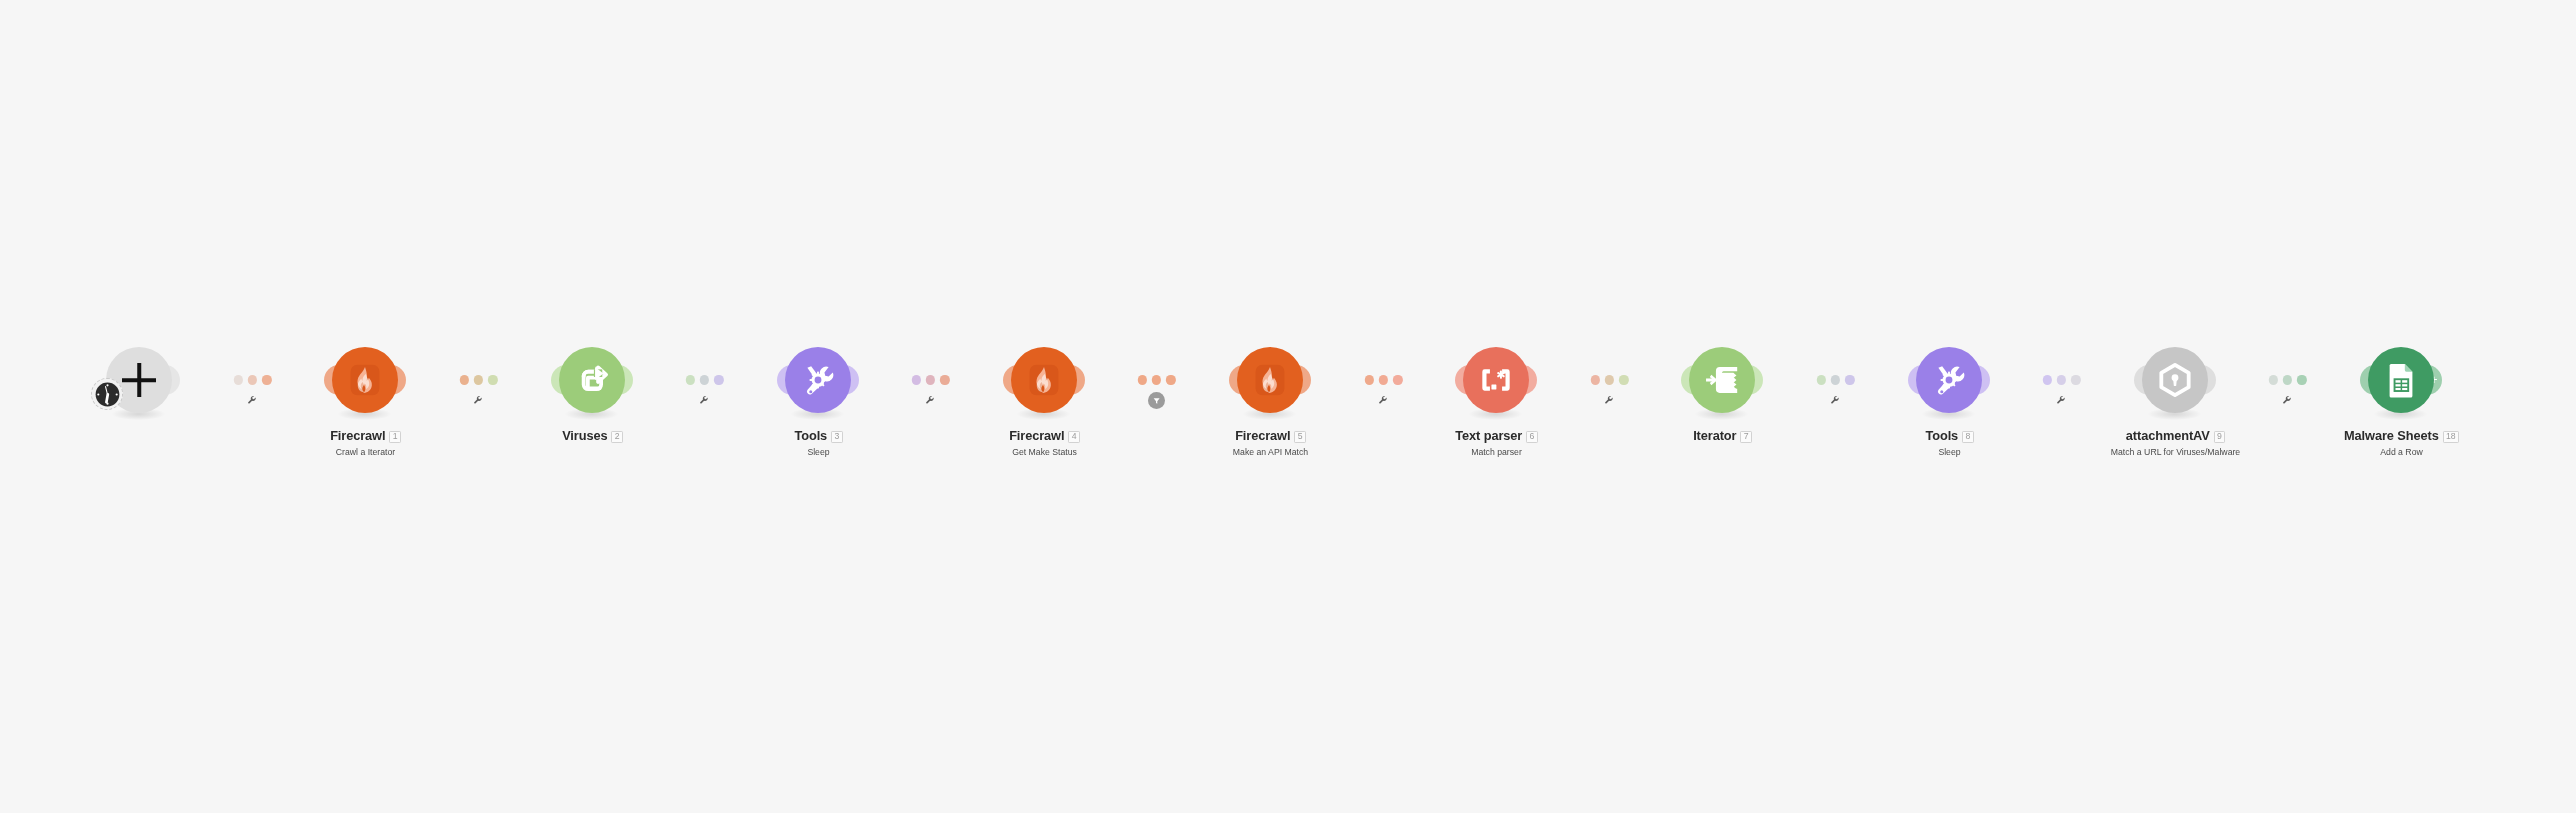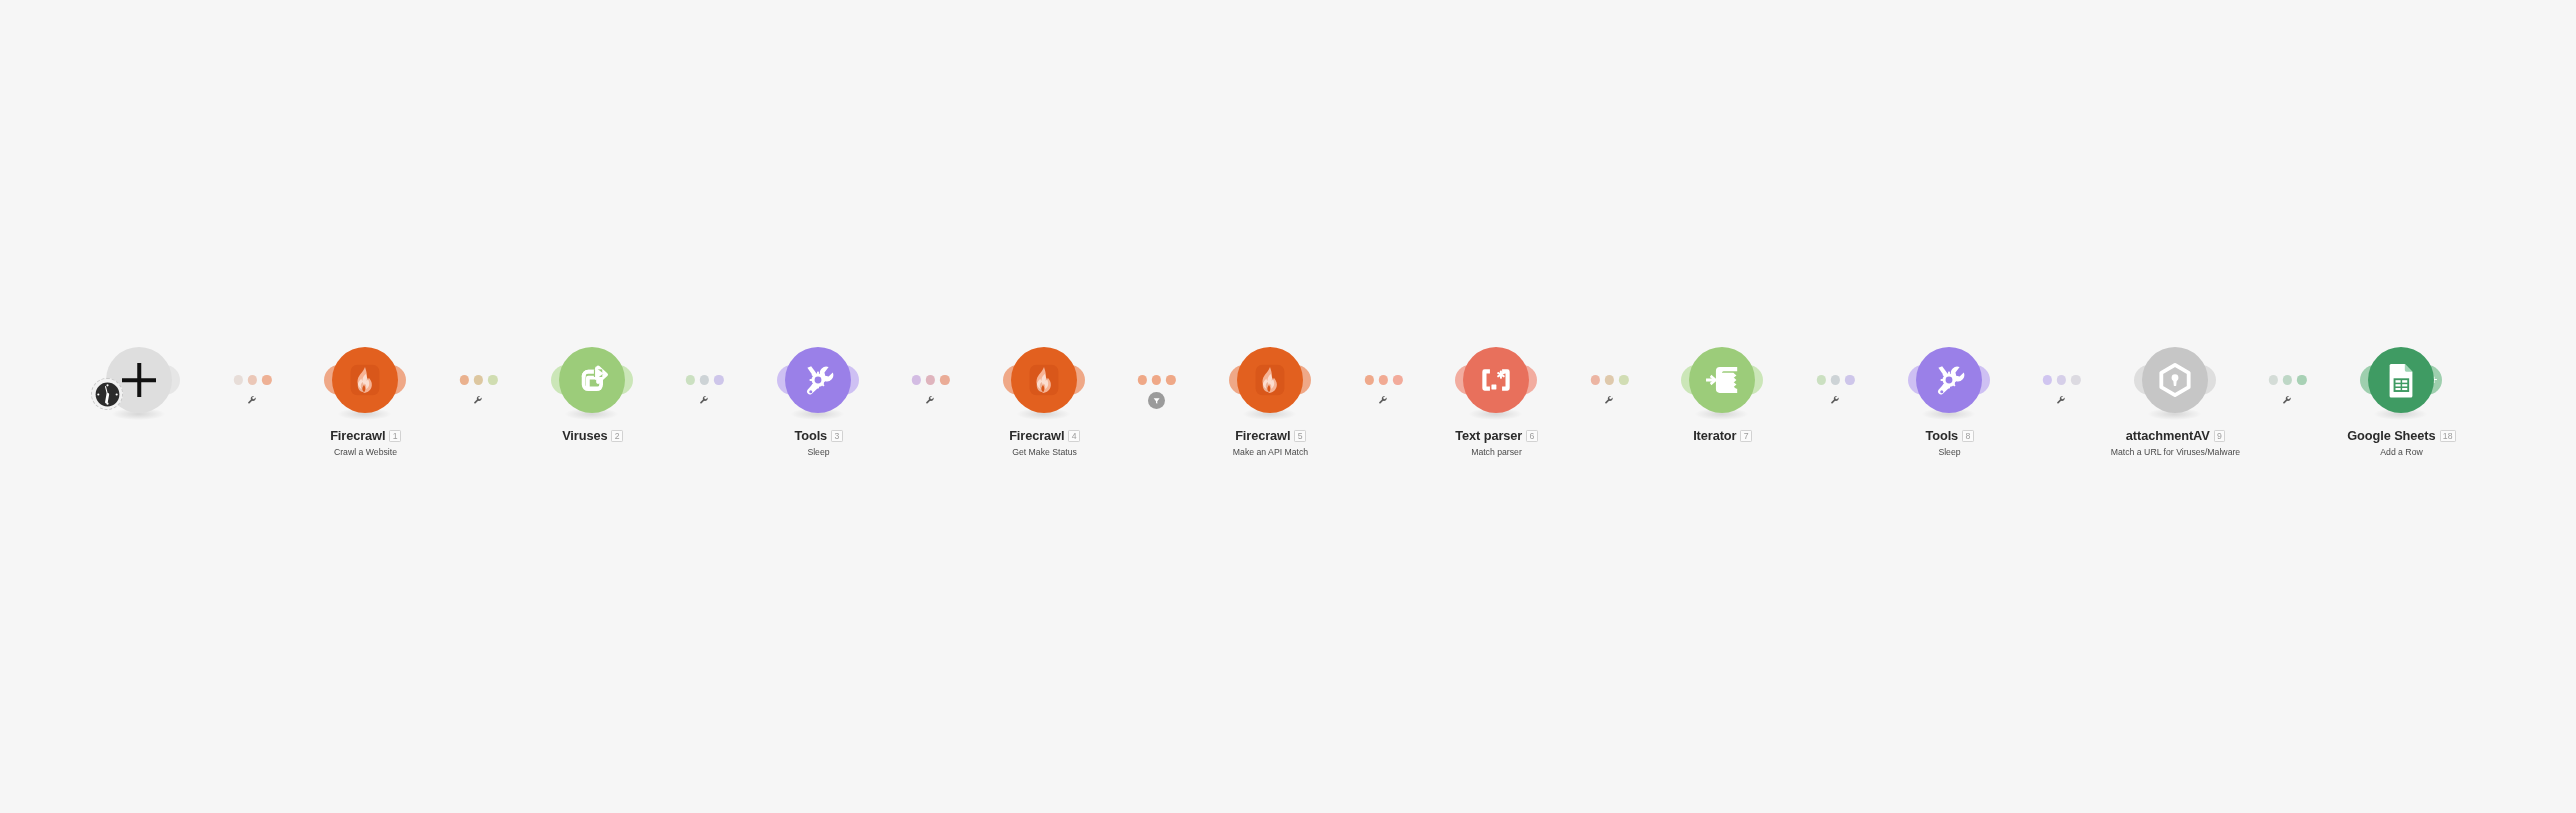--- a/index.html
+++ b/index.html
@@ -121,21 +121,21 @@
   .label {
     position: absolute;
     top: 50px;
     left: -104px;
     width: 209px;
     text-align: center;
     z-index: 4;
   }
   .label-row {
     display: flex;
-    align-items: flex-start;
+    align-items: flex-end;
     justify-content: center;
     gap: 4px;
     line-height: 1;
   }
   .label-title {
     font-size: 12.8px;
     font-weight: bold;
     color: #2b2b2b;
     letter-spacing: -0.1px;
     white-space: nowrap;
@@ -231,21 +231,21 @@
         <path d="M50 16 C44 31 34 36 31 48 c-3 12 3 22 10 26 -4-8-2-15 3-19 2 8 7 10 7 18 0 6-3 9-6 11 11 1 22-7 23-20 1-9-4-15-8-20-1 4-3 7-6 8 4-12-1-27-4-36z" fill="#f6b394"></path>
         <path d="M52 34 c2 10 8 14 9 23 1 8-3 14-9 17 3-7 1-12-3-15-2 6-6 8-6 14 0 4 2 7 5 9-9 0-17-7-17-17 0-10 6-14 9-19 1 3 2 5 4 6-2-8 4-14 8-18z" fill="#ffffff" opacity="0.55"></path>
       </svg>
         </span>
       </div>
       <div class="label">
         <div class="label-row">
           <span class="label-title">Firecrawl</span>
           <span class="label-num">1</span>
         </div>
-        <div class="label-sub">Crawl a Website</div>
+        <div class="label-sub">Crawl a Iterator</div>
       </div>
     </div>
     <div class="node" style="left: 592px;">
       <div class="bubble-shadow"></div>
       <div class="port in" style="background: rgb(203, 230, 184);"></div>
       <div class="port out" style="background: rgb(203, 230, 184);"></div>
       <div class="bubble" style="background: rgb(156, 204, 122);">
         <span style="display: flex; align-items: center; justify-content: center;">
           <svg class="icon-svg" width="38" height="38" viewBox="0 0 100 100">
         <path d="M26 34 h38 v-12 l20 18 -20 18 v-12 h-30 v34 h44" fill="none" stroke="#ffffff" stroke-width="0"></path>
@@ -468,21 +468,21 @@
         <path d="M60 8 l20 20 H64 a4 4 0 0 1 -4 -4 z" fill="#9ed5b4"></path>
         <rect x="33" y="48" width="36" height="31" fill="none" stroke="#3f9b63" stroke-width="5"></rect>
         <rect x="49" y="48" width="4" height="31" fill="#3f9b63"></rect>
         <rect x="33" y="57" width="36" height="4" fill="#3f9b63"></rect>
         <rect x="33" y="67" width="36" height="4" fill="#3f9b63"></rect>
       </svg>
         </span>
       </div>
       <div class="label">
         <div class="label-row">
-          <span class="label-title">Google Sheets</span>
+          <span class="label-title">Malware Sheets</span>
           <span class="label-num">18</span>
         </div>
         <div class="label-sub">Add a Row</div>
       </div>
     </div>
     <div class="connector" style="left: 180px; width: 145px;">
       <div class="dots" style="left: 50%; transform: translateX(-50%);">
         <div class="dot" style="background: rgb(231, 221, 216);"></div>
         <div class="dot" style="background: rgb(235, 199, 183);"></div>
         <div class="dot" style="background: rgb(238, 177, 149);"></div>

